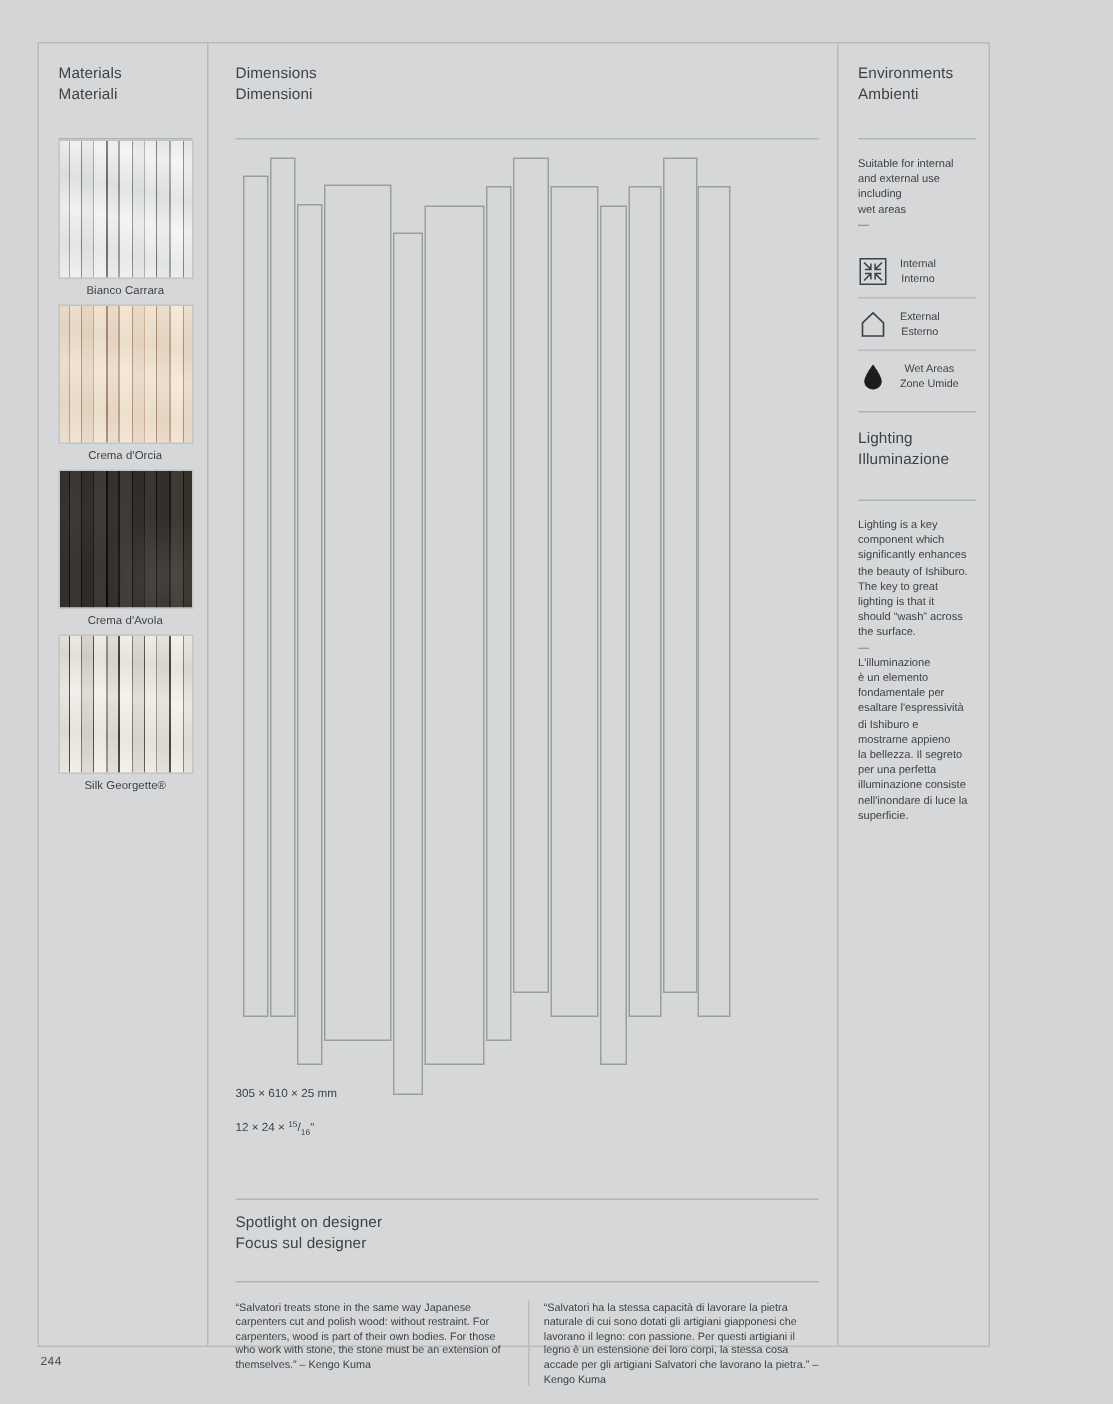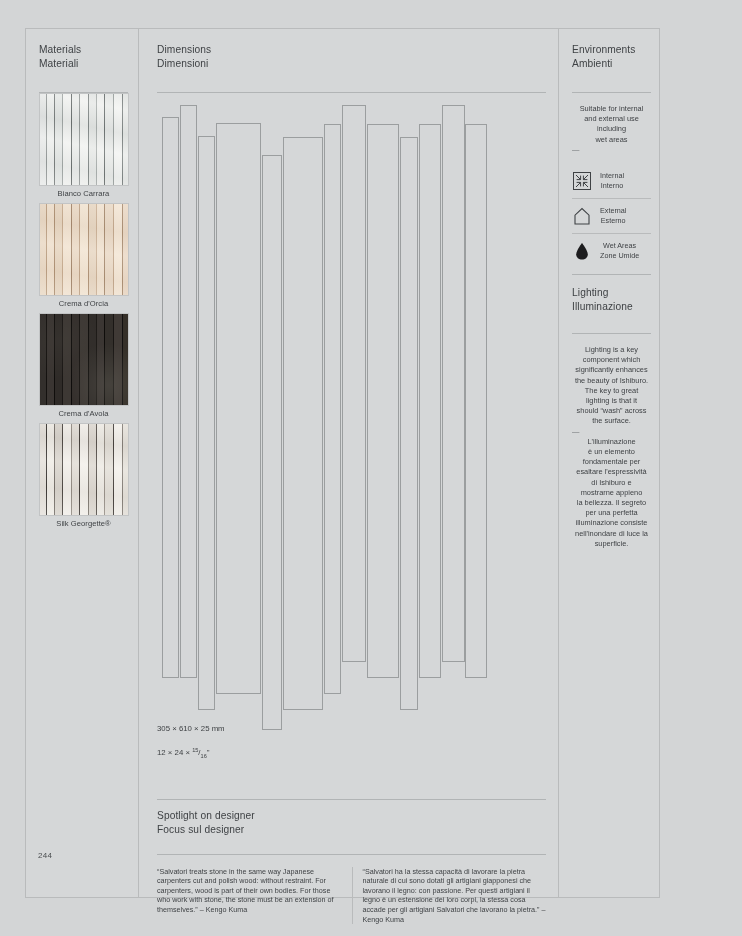--- a/index.html
+++ b/index.html
@@ -110,44 +110,42 @@
     border-left: 1px solid #b9bbbc;
     padding-left: 10px;
     padding-right: 0;
   }
   
   .body-text {
     font-size: 7.4px;
     line-height: 10.2px;
     color: #3f4245;
     white-space: pre-line;
-    text-align: center;
   }
   .dash { font-size: 7.4px; line-height: 10.2px; color:#6b6e70; }
   .env-row {
     display: flex;
     align-items: center;
     gap: 8px;
     padding: 7px 0;
   }
   .env-row + .env-row { border-top: 1px solid #b9bbbc; }
   .env-ico { width: 20px; height: 20px; flex: 0 0 20px; }
   .env-txt {
     font-size: 7.2px; line-height: 9.6px; color:#3f4245;
     white-space: pre-line;
     text-align: center;
   }
   
   #folio {
     position: absolute;
-    left: 27px; top: 851px;
+    left: 27px; top: 903px;
     font-size: 8px;
     color: #4a4d4f;
     letter-spacing: .3px;
-    margin-left: 11px;
   }
 </style>
 </head>
 <body>
 
 <div id="page">
   <div id="sheet">
 
     <div class="col-left">
       <div class="sec-title">Materials

